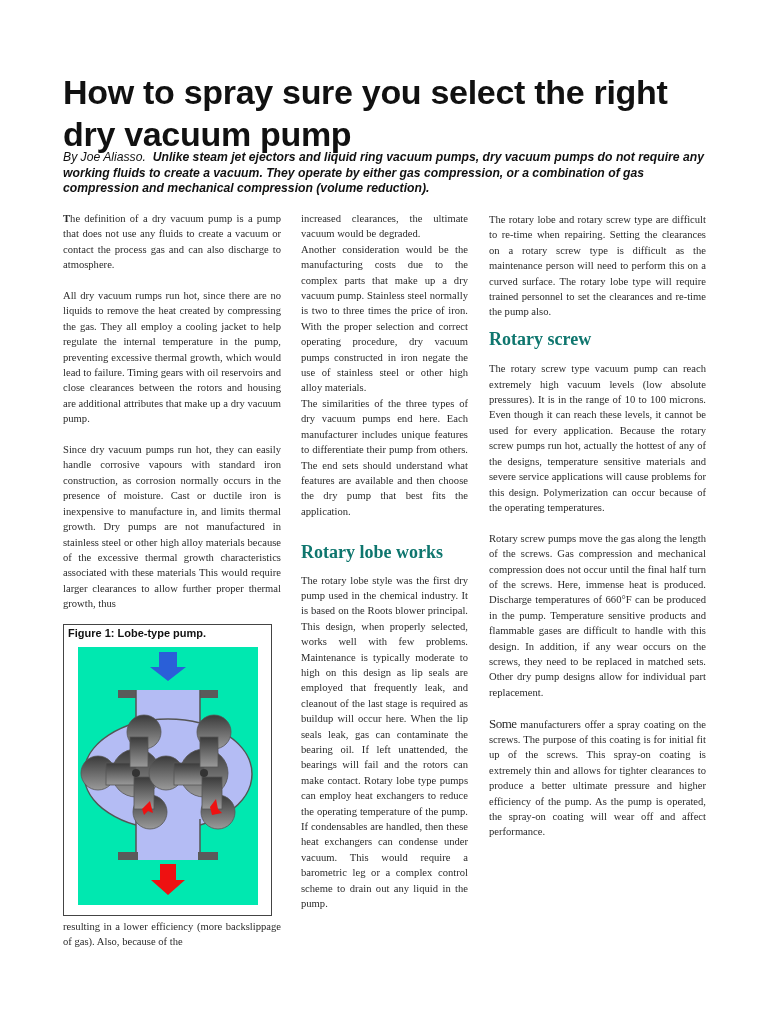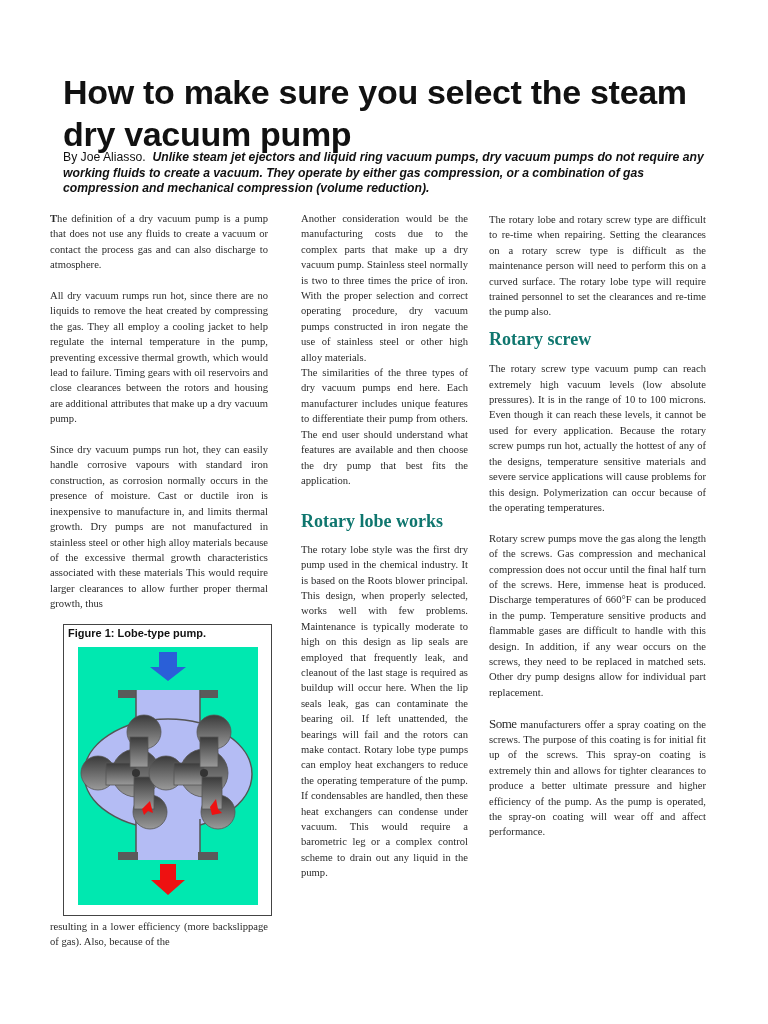--- a/index.html
+++ b/index.html
@@ -1,37 +1,37 @@
 <!DOCTYPE html>
 <html><head>
 <meta charset="utf-8">
 <style>
   html, body { margin:0; padding:0; background:#ffffff; }
   body { width:768px; height:1024px; position:relative; overflow:hidden; color:#222; }
   .title { position:absolute; left:63px; top:48px; width:660px; font-family:"Liberation Sans", sans-serif; font-weight:bold; font-size:34px; line-height:42px; color:#111; letter-spacing:-0.3px; }
   .lede { position:absolute; left:63px; top:150px; width:660px; font-family:"Liberation Sans", sans-serif; font-size:12.2px; line-height:15.5px; color:#111; }
-  .lede .by { font-weight:normal; }
+  .lede .by { font-weight:normal;font-style:italic; }
   .lede .sum { font-weight:bold;font-style:italic; }
   .col { position:absolute; font-family:"Liberation Serif", serif; font-size:10.6px; line-height:15.4px; color:#2a2a2a; text-align:justify; }
   .col p { margin:0; }
-  .c1 { left:50px; top:211px; width:218px; }
+  .c1 { left:63px; top:211px; width:218px; }
   .c2 { left:301px; top:211px; width:167px; }
   .c3 { left:489px; top:212px; width:217px; }
   .gap { height:15.4px; }
   .h2 { font-family:"Liberation Serif", serif; font-weight:bold; font-size:18px; color:#0f766e; margin:0; text-align:left; }
   .figure { position:absolute; left:63px; top:624px; width:207px; height:290px; border:1px solid #444; background:#fff; }
   .figure .cap { position:absolute; left:4px; top:2px; font-family:"Liberation Sans", sans-serif; font-weight:bold; font-size:11px; color:#111; }
   .figure svg { position:absolute; left:14px; top:22px; }
   .dropcap { font-weight:bold; }
   .some { font-size:13px; letter-spacing:-0.5px; }
 </style>
 </head>
 <body>
 
-<h1 class="title">How to make sure you select the steam dry vacuum pump</h1>
+<h1 class="title">How to spray sure you select the right dry vacuum pump</h1>
 
 <div class="lede">
   <span class="by">By Joe Aliasso.</span>&nbsp;
   <span class="sum">Unlike steam jet ejectors and liquid ring vacuum pumps, dry vacuum pumps do not require any working fluids to create a vacuum. They operate by either gas compression, or a combination of gas compression and mechanical compression (volume reduction).</span>
 </div>
 
 <div class="col c1">
   <p><span class="dropcap">T</span><span>he definition of a dry vacuum pump is a pump that does not use any fluids to create a vacuum or contact the process gas and can also discharge to atmosphere.</span></p>
   <div class="gap"></div>
   <p>All dry vacuum rumps run hot, since there are no liquids to remove the heat created by compressing the gas. They all employ a cooling jacket to help regulate the internal temperature in the pump, preventing excessive thermal growth, which would lead to failure. Timing gears with oil reservoirs and close clearances between the rotors and housing are additional attributes that make up a dry vacuum pump.</p>
@@ -91,22 +91,23 @@
 
     <polygon points="82,217 98,217 98,233 107,233 90,248 73,233 82,233" fill="#ee1111"></polygon>
   </svg>
 </div>
 
 <div class="col c1" style="top:919px;">
   <p>resulting in a lower efficiency (more backslippage of gas). Also, because of the</p>
 </div>
 
 <div class="col c2">
+  <p>increased clearances, the ultimate vacuum would be degraded.</p>
   <p>Another consideration would be the manufacturing costs due to the complex parts that make up a dry vacuum pump. Stainless steel normally is two to three times the price of iron. With the proper selection and correct operating procedure, dry vacuum pumps constructed in iron negate the use of stainless steel or other high alloy materials.</p>
-  <p>The similarities of the three types of dry vacuum pumps end here. Each manufacturer includes unique features to differentiate their pump from others. The end user should understand what features are available and then choose the dry pump that best fits the application.</p>
+  <p>The similarities of the three types of dry vacuum pumps end here. Each manufacturer includes unique features to differentiate their pump from others. The end sets should understand what features are available and then choose the dry pump that best fits the application.</p>
   <div style="height:26px"></div>
   <h2 class="h2">Rotary lobe works</h2>
   <div style="height:12px"></div>
   <p>The rotary lobe style was the first dry pump used in the chemical industry. It is based on the Roots blower principal. This design, when properly selected, works well with few problems. Maintenance is typically moderate to high on this design as lip seals are employed that frequently leak, and cleanout of the last stage is required as buildup will occur here. When the lip seals leak, gas can contaminate the bearing oil. If left unattended, the bearings will fail and the rotors can make contact. Rotary lobe type pumps can employ heat exchangers to reduce the operating temperature of the pump. If condensables are handled, then these heat exchangers can condense under vacuum. This would require a barometric leg or a complex control scheme to drain out any liquid in the pump.</p>
 </div>
 
 <div class="col c3">
   <p>The rotary lobe and rotary screw type are difficult to re-time when repairing. Setting the clearances on a rotary screw type is difficult as the maintenance person will need to perform this on a curved surface. The rotary lobe type will require trained personnel to set the clearances and re-time the pump also.</p>
   <div style="height:12px"></div>
   <h2 class="h2">Rotary screw</h2>

